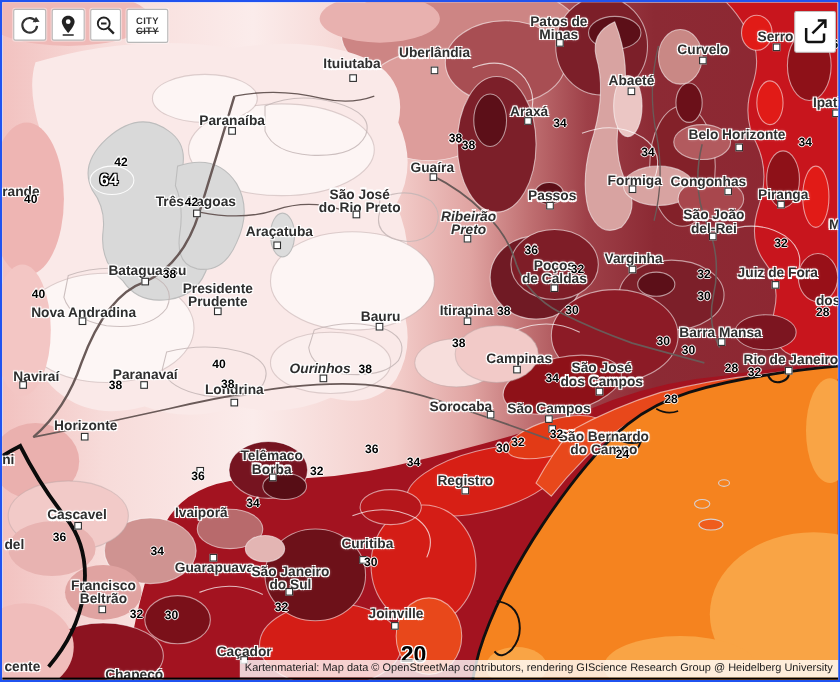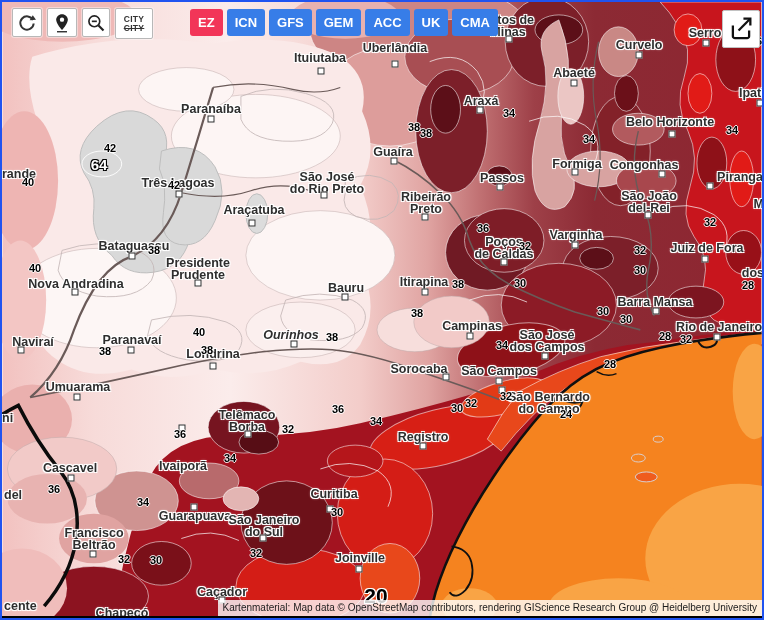--- a/index.html
+++ b/index.html
@@ -250,21 +250,21 @@
       </div>
       <div class="marker" style="left: 392px; top: 159px;"></div>
       <div class="city" style="left: 575px; top: 163px;">
         <div>Formiga</div>
       </div>
       <div class="marker" style="left: 573px; top: 170px;"></div>
       <div class="city" style="left: 642px; top: 164px;">
         <div>Congonhas</div>
       </div>
       <div class="marker" style="left: 660px; top: 172px;"></div>
-      <div class="city" style="left: 710px; top: 176px; margin-left: 28px;">
+      <div class="city" style="left: 710px; top: 176px;">
         <div>Piranga</div>
       </div>
       <div class="marker" style="left: 708px; top: 184px;"></div>
       <div class="city" style="left: 647px; top: 200px;">
         <div>São João</div>
         <div>del-Rei</div>
       </div>
       <div class="marker" style="left: 646px; top: 213px;"></div>
       <div class="city a-start" style="left: 737px; top: 92px;">
         <div>Ipati</div>
@@ -276,21 +276,21 @@
       <div class="marker" style="left: 177px; top: 192px;"></div>
       <div class="city" style="left: 209px; top: 108px;">
         <div>Paranaíba</div>
       </div>
       <div class="marker" style="left: 209px; top: 117px;"></div>
       <div class="city" style="left: 325px; top: 181px;">
         <div>São José</div>
         <div>do Rio Preto</div>
       </div>
       <div class="marker" style="left: 322px; top: 193px;"></div>
-      <div class="city" style="left: 424px; top: 201px;">
+      <div class="city" style="left: 424px; top: 201px; font-style: italic;">
         <div>Ribeirão</div>
         <div>Preto</div>
       </div>
       <div class="marker" style="left: 423px; top: 215px;"></div>
       <div class="city" style="left: 252px; top: 209px;">
         <div>Araçatuba</div>
       </div>
       <div class="marker" style="left: 250px; top: 221px;"></div>
       <div class="city" style="left: 132px; top: 245px;">
         <div>Bataguassu</div>
@@ -336,21 +336,21 @@
       <div class="marker" style="left: 19px; top: 348px;"></div>
       <div class="city" style="left: 130px; top: 339px;">
         <div>Paranavaí</div>
       </div>
       <div class="marker" style="left: 129px; top: 348px;"></div>
       <div class="city" style="left: 211px; top: 353px;">
         <div>Londrina</div>
       </div>
       <div class="marker" style="left: 211px; top: 364px;"></div>
       <div class="city" style="left: 76px; top: 386px;">
-        <div>Umuarama</div>
+        <div>Horizonte</div>
       </div>
       <div class="marker" style="left: 75px; top: 395px;"></div>
       <div class="city" style="left: 181px; top: 417px; margin-top: 48px;">
         <div>Ivaiporã</div>
       </div>
       <div class="marker" style="left: 180px; top: 426px;"></div>
       <div class="city" style="left: 245px; top: 419px;">
         <div>Telêmaco</div>
         <div>Borba</div>
       </div>
@@ -520,29 +520,20 @@
         <line x1="15" y1="15" x2="21" y2="21" stroke="#222" stroke-width="2.6"></line>
       </svg>
     </span>
   </button>
 
   <button class="tb" id="btn-city">
     <span>CITY</span>
     <span class="struck">CITY</span>
   </button>
 
-  <div class="models">
-      <button class="model-btn" style="background: rgb(242, 53, 88);">EZ</button>
-      <button class="model-btn" style="background: rgb(55, 125, 232);">ICN</button>
-      <button class="model-btn" style="background: rgb(55, 125, 232);">GFS</button>
-      <button class="model-btn" style="background: rgb(55, 125, 232);">GEM</button>
-      <button class="model-btn" style="background: rgb(55, 125, 232);">ACC</button>
-      <button class="model-btn" style="background: rgb(55, 125, 232);">UK</button>
-      <button class="model-btn" style="background: rgb(55, 125, 232);">CMA</button>
-    </div>
 
   <button class="share">
     <span>
       <svg width="26" height="26" viewBox="0 0 32 32">
         <path d="M6,13 v13 a2.5,2.5 0 0 0 2.5,2.5 h15 a2.5,2.5 0 0 0 2.5,-2.5 v-7" fill="none" stroke="#111" stroke-width="2.8"></path>
         <path d="M13,19 L27,5" stroke="#111" stroke-width="2.8" fill="none"></path>
         <path d="M19,4.5 h8.5 v8.5" fill="none" stroke="#111" stroke-width="2.8"></path>
       </svg>
     </span>
   </button>

